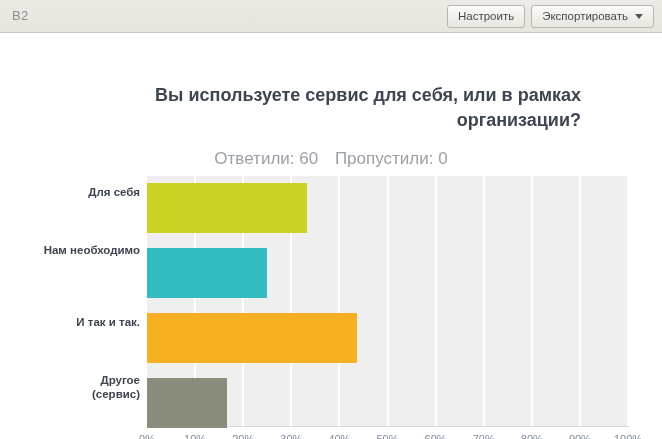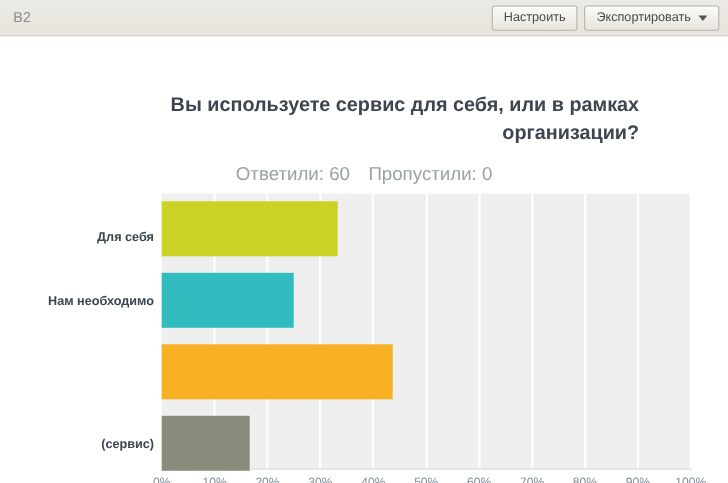--- a/index.html
+++ b/index.html
@@ -141,21 +141,21 @@
     width: 134px;
     text-align: right;
     font-size: 11.5px;
     font-weight: bold;
     color: #3c4550;
     line-height: 14px;
   }
   .cat-labels {
     position: absolute;
     left: 0;
-    top: 151px;
+    top: 127px;
     width: 140px;
     height: 250px;
     text-decoration: underline;
   }
   .tick-labels {
     position: absolute;
     left: 147px;
     top: 400px;
     width: 481px;
     height: 20px;
@@ -213,21 +213,25 @@
         <div class="bar" title="И так и так. — 43.6%" style="left: 0px; top: 137px; width: 209.716px; background: rgb(247, 176, 34);"></div>
         <div class="bar" title="Другое (укажите) — 16.6%" style="left: 0px; top: 202px; width: 79.846px; background: rgb(138, 141, 124);"></div>
       </div>
     <div class="cat-labels" id="cat-labels">
         <div class="cat-label" style="top: 25px;">
           <div>Для себя</div>
         </div>
         <div class="cat-label" style="top: 83px; text-align: right;">
           <div>Нам необходимо</div>
         </div>
+        <div class="cat-label" style="top: 155px;">
+          <div>И так и так.</div>
+        </div>
         <div class="cat-label" style="top: 213px;">
+          <div>Другое</div>
           <div>(сервис)</div>
         </div>
       </div>
     <div class="tick-labels" id="tick-labels">
         <div class="tick-label" style="left: 0px;">0%</div>
         <div class="tick-label" style="left: 48.1px;">10%</div>
         <div class="tick-label" style="left: 96.2px;">20%</div>
         <div class="tick-label" style="left: 144.3px;">30%</div>
         <div class="tick-label" style="left: 192.4px;">40%</div>
         <div class="tick-label" style="left: 240.5px;">50%</div>

